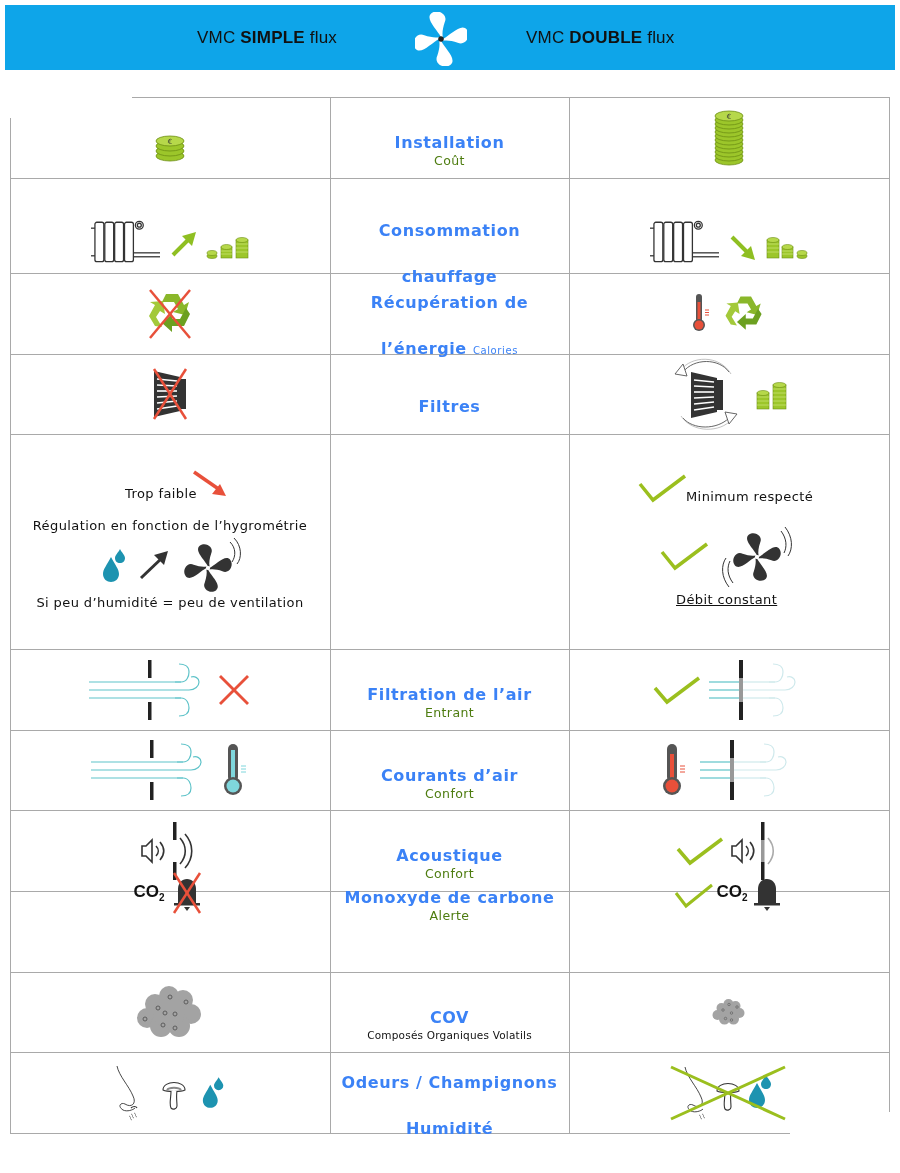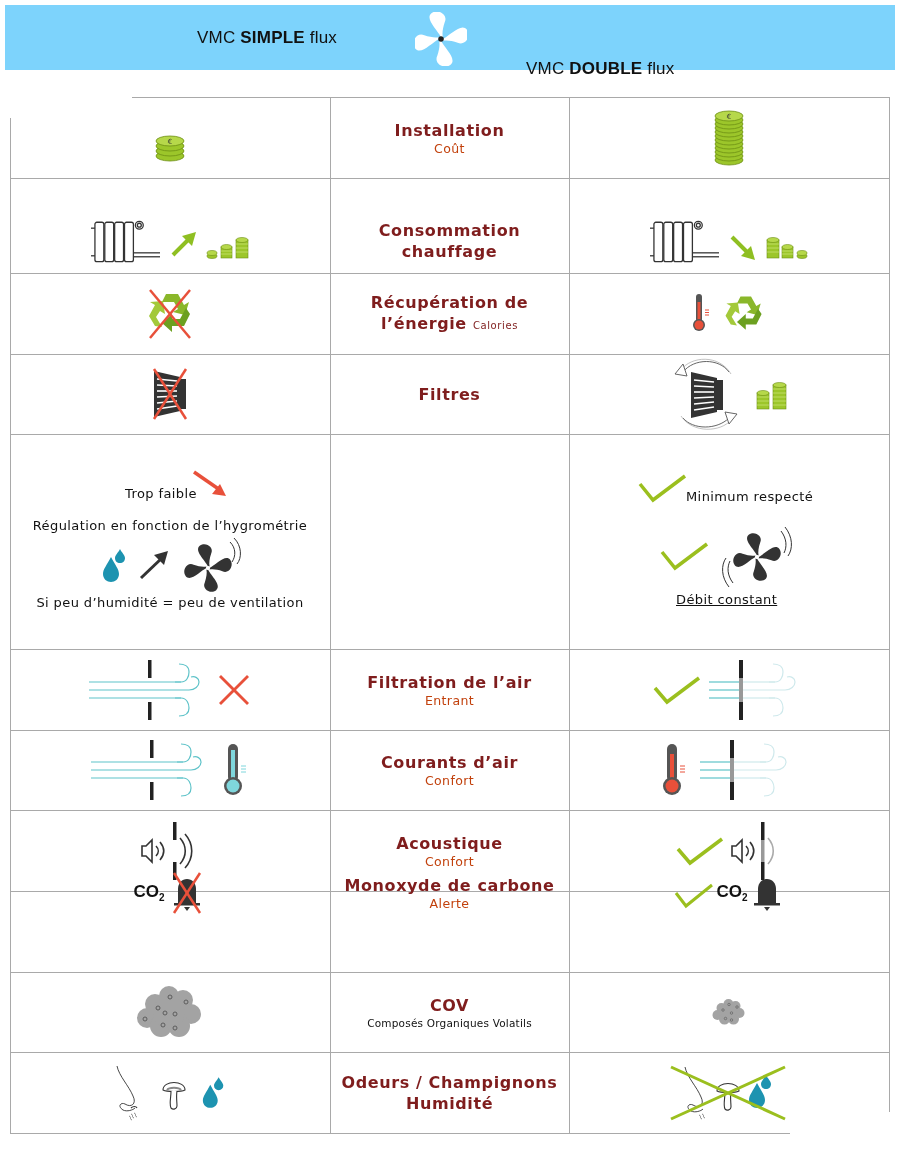--- a/index.html
+++ b/index.html
@@ -1,45 +1,45 @@
 <!DOCTYPE html>
 <html><head>
 <meta charset="utf-8">
 <style>
   * { box-sizing: border-box; margin: 0; padding: 0; }
   html, body { width: 900px; height: 1173px; background: #ffffff; overflow: hidden; }
   body { position: relative; font-family: "DejaVu Sans", "Liberation Sans", sans-serif; color: #111; }
 
   .header {
     position: absolute; left: 5px; top: 5px; width: 890px; height: 65px;
-    background: #7dd3fc;
+    background: #0ea5e9;
   }
   .header .h-left, .header .h-right {
     position: absolute; top: 0; height: 65px; line-height: 65px;
     font-family: "Liberation Sans", sans-serif; font-size: 17px; color: #111;
     letter-spacing: 0.2px;
   }
   .header .h-left { left: 192px; }
-  .header .h-right { left: 521px; margin-top: 31px; }
+  .header .h-right { left: 521px; }
   .header b { font-weight: 700; }
   .header .fan { position: absolute; left: 410px; top: 7px; width: 52px; height: 54px; }
 
   .table {
     position: absolute; left: 10px; top: 97px; width: 880px;
   }
   .grid-line { position: absolute; background: #a9a9a9; }
 
   .row { position: absolute; left: 0; width: 880px; }
   .cell { position: absolute; top: 0; height: 100%; display: flex; align-items: center; justify-content: center; }
   .c-left { left: 0; width: 320px; }
   .c-mid { left: 320px; width: 239px; flex-direction: column; text-align: center; }
   .c-right { left: 559px; width: 320px; }
 
-  .title { font-weight: 700; font-size: 16px; letter-spacing: 0.6px; line-height: 21px; color: #7f1d1d; }
-  .sub { font-size: 12.5px; letter-spacing: 0.4px; line-height: 15px; color: #c2410c; }
+  .title { font-weight: 700; font-size: 16px; letter-spacing: 0.6px; line-height: 21px; color: #3b82f6; margin-top: 25px; }
+  .sub { font-size: 12.5px; letter-spacing: 0.4px; line-height: 15px; color: #4d7c0f; }
   .sub-small { font-size: 10.5px; letter-spacing: 0.2px; line-height: 14px; color: #111; }
   .inline-sub { font-weight: 400; font-size: 10px; }
 
   .note { font-size: 13px; letter-spacing: 0.4px; color: #111; }
   svg { display: block; }
 
   .mask-tl { position: absolute; left: 0; top: 90px; width: 132px; height: 28px; background: #fff; }
   .mask-br { position: absolute; left: 790px; top: 1112px; width: 110px; height: 30px; background: #fff; }
 </style>
 </head>

